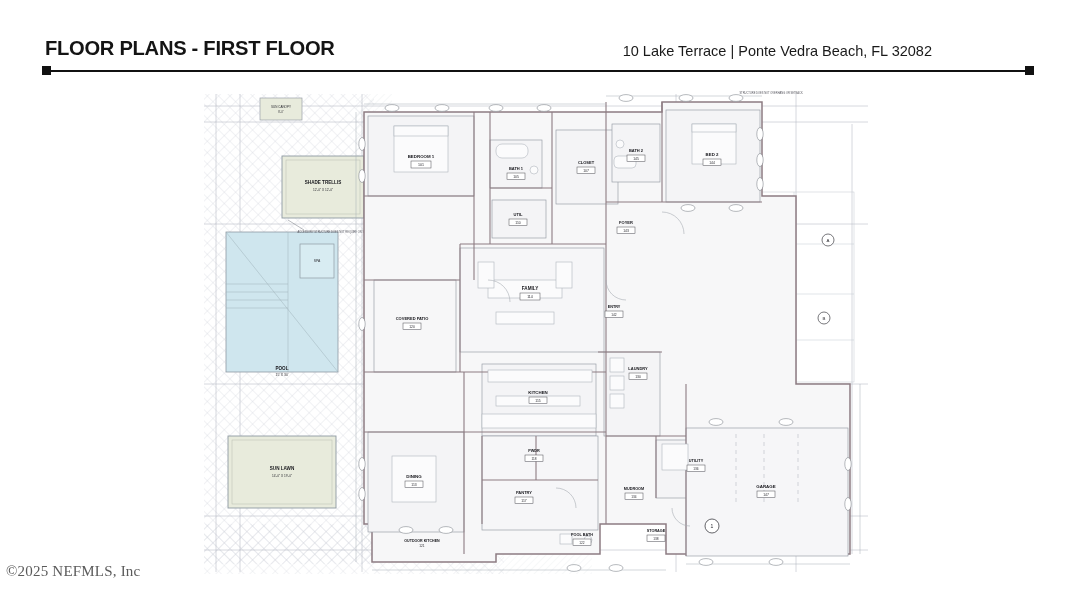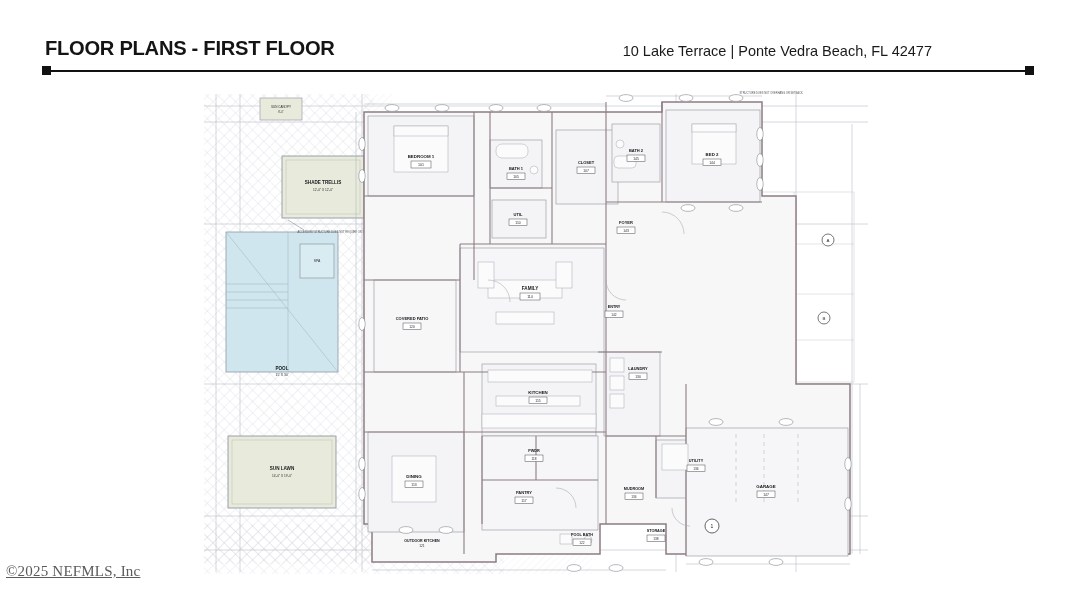--- a/index.html
+++ b/index.html
@@ -33,21 +33,21 @@
     position:absolute;left:42px;top:66px;width:9px;height:9px;background:#111;
   }
   #rule-cap-right{
     position:absolute;left:1025px;top:66px;width:9px;height:9px;background:#111;
   }
   
   #watermark{
     position:absolute;left:6px;top:563px;
     font-size:15px;color:#5b5b5b;
     font-family:"Liberation Serif", serif;
-    letter-spacing:0.2px;white-space:nowrap;text-decoration:underline;
+    letter-spacing:0.2px;white-space:nowrap;
   }
   
   #plan{
     position:absolute;left:196px;top:84px;width:680px;height:500px;
   }
   #plan svg{display:block;}
   .rm-label{
     font-family:"Liberation Sans", sans-serif;
     font-weight:bold;
     fill:#17171c;
@@ -62,21 +62,21 @@
     font-family:"Liberation Sans", sans-serif;
     fill:#55555d;
     text-anchor:middle;
   }
 </style>
 </head>
 <body>
 
 <div id="header">
   <div id="page-title">FLOOR PLANS - FIRST FLOOR</div>
-  <div id="header-address">10 Lake Terrace | Ponte Vedra Beach, FL 42477</div>
+  <div id="header-address">10 Lake Terrace | Ponte Vedra Beach, FL 32082</div>
   <div id="rule"></div>
   <div id="rule-cap-left"></div>
   <div id="rule-cap-right"></div>
 </div>
 
 <div id="plan">
 <svg width="680" height="500" viewBox="0 0 680 500" xmlns="http://www.w3.org/2000/svg">
   <defs>
     <pattern id="hatchDiag" width="7" height="7" patternTransform="rotate(45)" patternUnits="userSpaceOnUse">
       <line x1="0" y1="0" x2="0" y2="7" stroke="#c2c7cf" stroke-width="0.7"></line>

